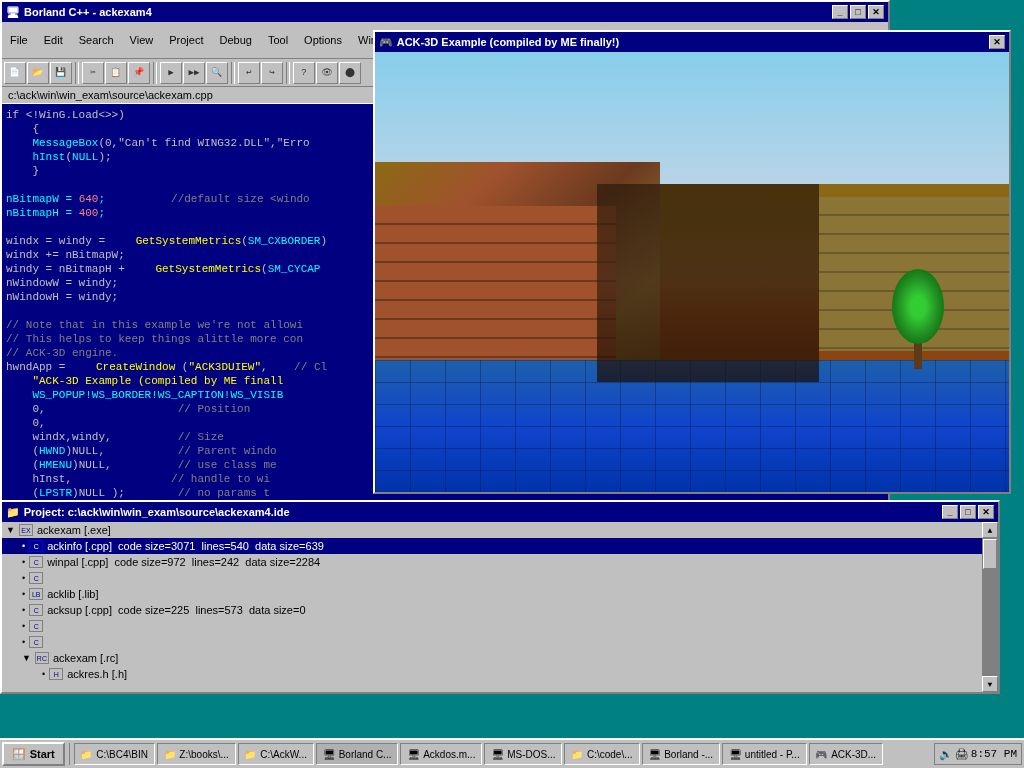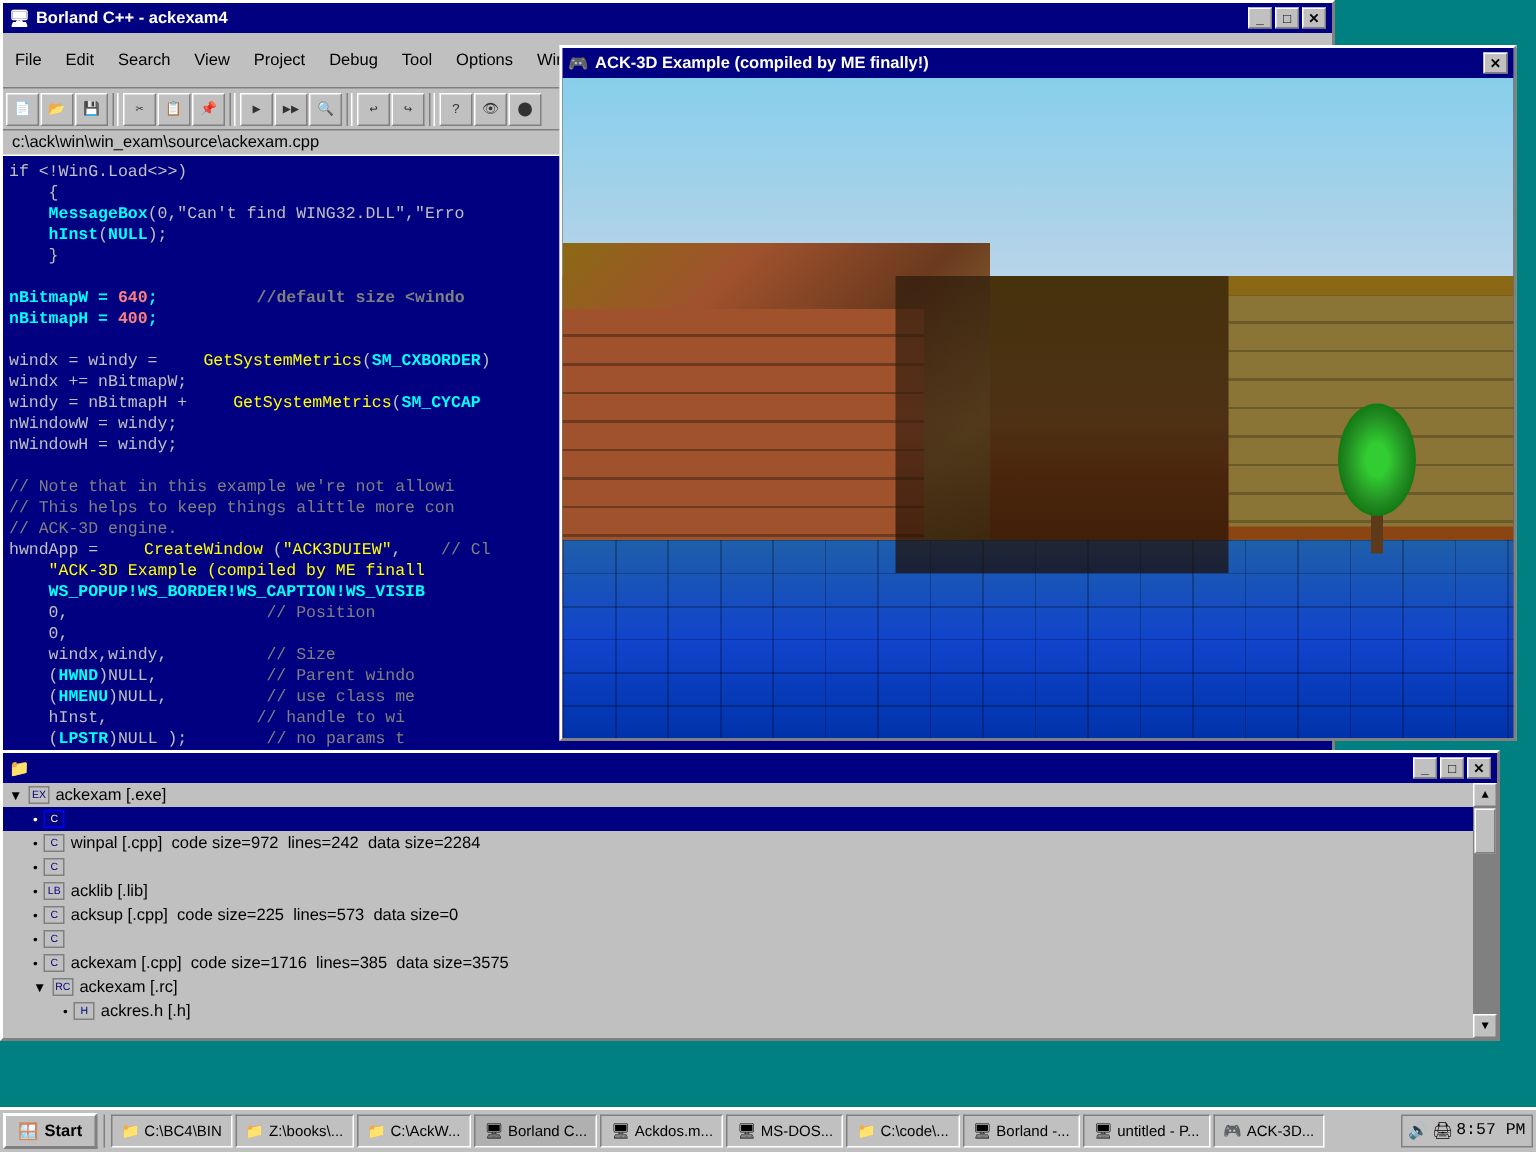--- a/index.html
+++ b/index.html
@@ -134,21 +134,21 @@
       height: 406px;
       overflow: hidden;
       font-family: 'Courier New', monospace;
       font-size: 11px;
       line-height: 14px;
     }
     .code-line {
       white-space: pre;
       line-height: 14px;
     }
-    .kw { color: #00ffff; font-weight: bold; }
+    .kw { color: #00ffff; }
     .str { color: #ffff00; }
     .comment { color: #808080; }
     .num { color: #ff8080; }
     .fn { color: #ffff00; margin-left: 24px; }
     .normal { color: #c0c0c0; }
 
     
     #ack3d-window {
       position: absolute;
       top: 30px;
@@ -453,39 +453,41 @@
 
       <div style="position:absolute;bottom:25%;left:35%;width:35%;height:45%;background:linear-gradient(to bottom,#2a1a0a 0%,#3a2010 50%,#1a0a00 100%);opacity:0.7;"></div>
     </div>
   </div>
 </div>
 
 <div id="project-window">
   <div class="title-bar">
     <div class="title-left">
       <span>📁</span>
+      <span>Project: c:\ack\win\win_exam\source\ackexam4.ide</span>
     </div>
     <div class="title-bar-buttons">
       <div class="tb-btn">_</div>
       <div class="tb-btn">□</div>
       <div class="tb-btn">✕</div>
     </div>
   </div>
   <div class="project-inner">
     <div class="project-list">
 
       <div class="project-row">
         <span style="margin-right:4px;font-size:9px;">▼</span>
         <span class="proj-icon">EX</span>
         <span>ackexam [.exe]</span>
       </div>
 
       <div class="project-row selected" style="padding-left:20px;">
         <span style="margin-right:4px;font-size:9px;">•</span>
         <span class="proj-icon" style="background:#000080;color:white;border-color:#0000ff;">C</span>
+        <span>ackinfo [.cpp]&nbsp;&nbsp;code size=3071&nbsp; lines=540&nbsp; data size=639</span>
       </div>
       <div class="project-row" style="padding-left:20px;">
         <span style="margin-right:4px;font-size:9px;">•</span>
         <span class="proj-icon">C</span>
         <span>winpal [.cpp]&nbsp;&nbsp;code size=972&nbsp; lines=242&nbsp; data size=2284</span>
       </div>
       <div class="project-row" style="padding-left:20px;">
         <span style="margin-right:4px;font-size:9px;">•</span>
         <span class="proj-icon">C</span>
       </div>
@@ -499,21 +501,20 @@
         <span class="proj-icon">C</span>
         <span>acksup [.cpp]&nbsp;&nbsp;code size=225&nbsp; lines=573&nbsp; data size=0</span>
       </div>
       <div class="project-row" style="padding-left:20px;">
         <span style="margin-right:4px;font-size:9px;">•</span>
         <span class="proj-icon">C</span>
       </div>
       <div class="project-row" style="padding-left:20px;">
         <span style="margin-right:4px;font-size:9px;">•</span>
         <span class="proj-icon">C</span>
-        <span>ackexam [.cpp]&nbsp;&nbsp;code size=1716&nbsp; lines=385&nbsp; data size=3575</span>
       </div>
       <div class="project-row" style="padding-left:20px;">
         <span style="margin-right:4px;font-size:9px;">▼</span>
         <span class="proj-icon">RC</span>
         <span>ackexam [.rc]</span>
       </div>
       <div class="project-row" style="padding-left:40px;">
         <span style="margin-right:4px;font-size:9px;">•</span>
         <span class="proj-icon">H</span>
         <span>ackres.h [.h]</span>

